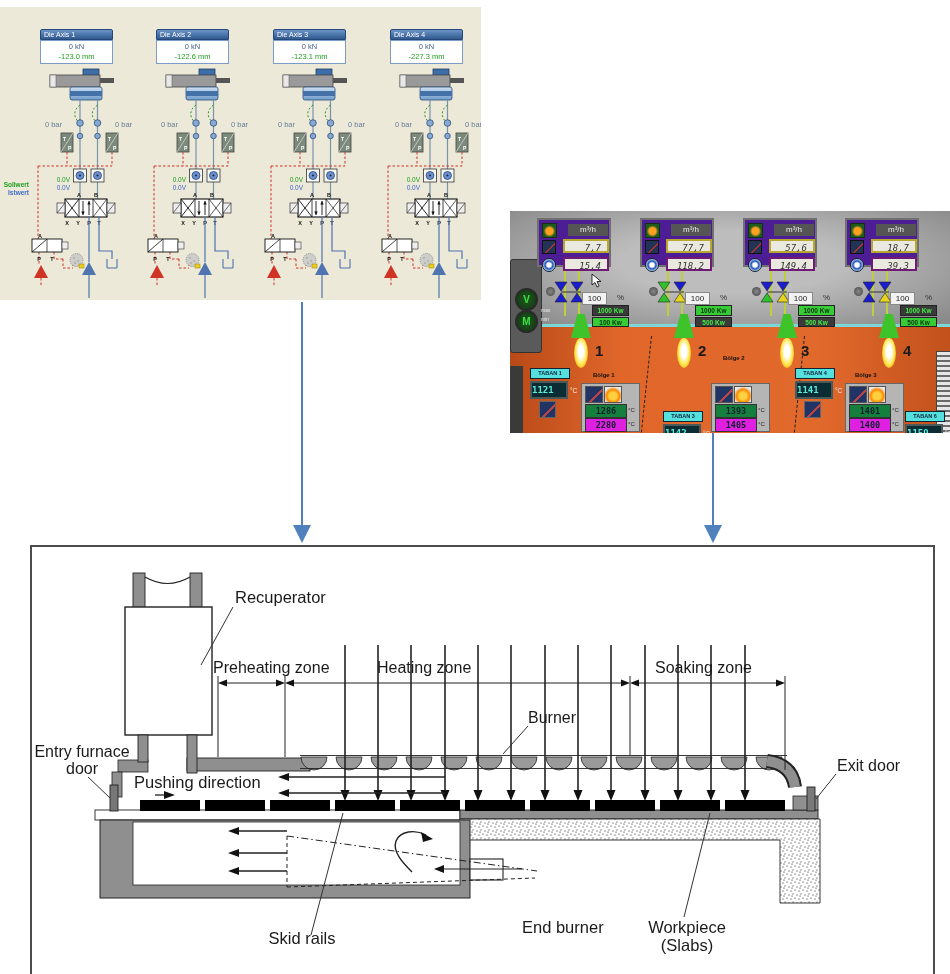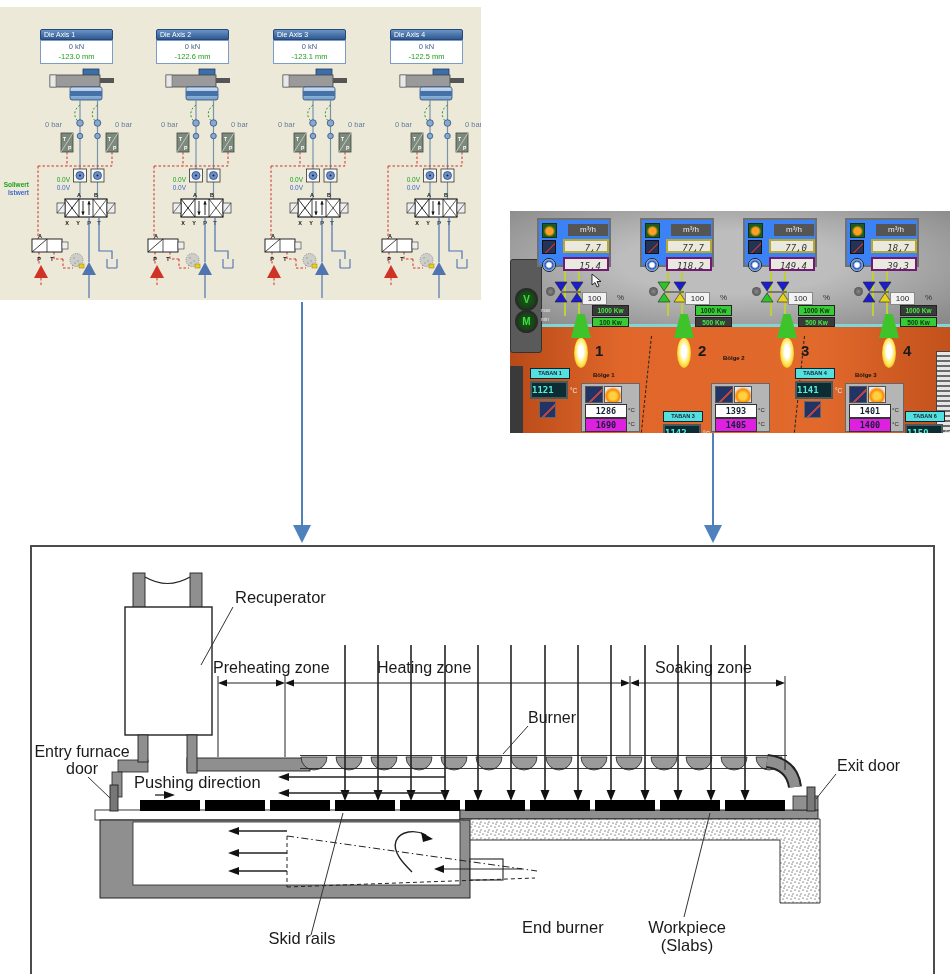--- a/index.html
+++ b/index.html
@@ -40,21 +40,21 @@
   .sc-dash{width:0;height:97px;border-left:1px dashed #222;transform:rotate(6deg);transform-origin:top;}
   .equip{left:0;top:48px;width:30px;height:92px;background:#5a5a5a;border:1px solid #333;border-radius:3px;}
   .vm-circle{position:absolute;left:4px;width:19px;height:19px;border-radius:50%;
     background:radial-gradient(#1d5a1d,#123512);border:2px solid #2a2a2a;color:#3fe03f;
     font-size:10px;font-weight:bold;text-align:center;line-height:19px;}
   .auxlbl{color:#e8e8e8;font-size:5px;}
   .burner-groups{left:0;top:0;width:440px;height:222px;}
   .bgroup{top:7px;width:105px;height:150px;}
   .bgroup:nth-child(1){left:27px}.bgroup:nth-child(2){left:130px}
   .bgroup:nth-child(3){left:233px}.bgroup:nth-child(4){left:335px}
-  .bpanel{position:absolute;left:0;top:0;width:74px;height:49px;background:#3b82f6;
+  .bpanel{position:absolute;left:0;top:0;width:74px;height:49px;background:#4c1d95;
     border:2px solid #707070;box-sizing:border-box;}
   .flame-btn{position:absolute;left:3px;top:3px;width:13px;height:13px;border:1px solid #143014;
     background:radial-gradient(circle at 50% 55%,#ffa020 0 35%,#1e5c1e 60%);}
   .m3h{position:absolute;left:29px;top:4px;width:40px;height:12px;background:#555;color:#eee;
     font-size:8px;text-align:center;line-height:12px;}
   .chart-ic{position:absolute;left:3px;top:20px;width:12px;height:12px;border:1px solid #111;
     background:linear-gradient(135deg,#223355 55%,#aa3333 55% 65%,#223355 65%);}
   .eye-ic{position:absolute;left:3px;top:38px;width:12px;height:12px;border-radius:50%;
     border:1px solid #123;background:radial-gradient(circle,#fff 0 25%,#2255bb 45%,#cfe0ef 75%);}
   .vbox{position:absolute;left:24px;width:46px;height:14px;background:#e9e9e0;color:#333;
@@ -90,21 +90,21 @@
   .mini-chart{width:15px;height:15px;background:linear-gradient(135deg,#223366 55%,#bb4444 55% 65%,#223366 65%);
     border:1px solid #666;margin-left:9px;margin-top:2px;}
   .bolge-lbl{font-size:6px;font-weight:bold;color:#111;}
   .zonepanel{width:59px;height:49px;background:#b5b5b5;border:1px solid #666;box-sizing:border-box;}
   .zic{position:absolute;top:2px;width:16px;height:15px;border:1px solid #555;}
   .zic.c{left:3px;background:linear-gradient(135deg,#223366 55%,#bb4444 55% 65%,#223366 65%);}
   .zic.f{left:22px;background:radial-gradient(circle at 50% 60%,#ffd040 0 30%,#ff8800 55%,#e8e8e8 75%);}
   .zrow{position:absolute;left:3px;width:40px;height:12px;font-size:8.5px;font-weight:bold;
     color:#102030;text-align:center;line-height:12px;border:1px solid #333;
     font-family:"DejaVu Sans Mono",monospace;}
-  .zr1{top:20px;background:#ffffff;}
+  .zr1{top:20px;background:#15803d;}
   .zr2{top:34px;background:#e020e0;}
   .zdeg{position:absolute;left:46px;font-size:6px;color:#222;}
   .cursor{left:81px;top:63px;}
 
   
   .conn-line{width:2px;background:#4f81bd;}
   .conn-head{width:0;height:0;border-left:9px solid transparent;border-right:9px solid transparent;
     border-top:18px solid #4f81bd;}
   .diagram-border{left:30px;top:545px;width:901px;height:440px;border:2px solid #4c4c4c;}
   .diagram-svg{left:30px;top:537px;}
@@ -493,21 +493,21 @@
           </g>
         </svg>
       </div>
 
       <div class="abs axis-col">
         <div class="axis-header">
           <span>Die Axis 4</span>
         </div>
         <div class="axis-valuebox">
           <div class="axis-force">0 kN</div>
-          <div class="axis-pos">-122.5 mm</div>
+          <div class="axis-pos">-227.3 mm</div>
         </div>
         <svg class="axis-svg" width="115" height="235" viewBox="0 0 115 235">
           <defs>
             <linearGradient id="cylg" x1="0" y1="0" x2="0" y2="1">
               <stop offset="0" stop-color="#cfe0f2"></stop>
               <stop offset="1" stop-color="#6f9cc9"></stop>
             </linearGradient>
           </defs>
 
           <g>
@@ -696,21 +696,21 @@
         <div class="bnum">2</div>
       </div>
 
       <div class="abs bgroup">
         <div class="yline y1"></div>
         <div class="yline y2"></div>
         <div class="bpanel">
           <div class="flame-btn"></div>
           <div class="m3h">m³/h</div>
           <div class="chart-ic"></div>
-          <div class="vbox vb1">77,0</div>
+          <div class="vbox vb1">57,6</div>
           <div class="eye-ic"></div>
           <div class="vbox vb2">149,4</div>
         </div>
         <svg class="valves" width="34" height="22" viewBox="0 0 34 22">
           <line x1="7" y1="11" x2="27" y2="11" stroke="#333" stroke-width="1"></line>
           <polygon points="1,1 13,1 7,10" stroke="#222" stroke-width="0.6" fill="#1d1dd0"></polygon>
           <polygon points="1,21 13,21 7,12" stroke="#222" stroke-width="0.6" fill="#2ec32e"></polygon>
           <polygon points="17,1 29,1 23,10" stroke="#222" stroke-width="0.6" fill="#1d1dd0"></polygon>
           <polygon points="17,21 29,21 23,12" stroke="#222" stroke-width="0.6" fill="#e8d41e"></polygon>
         </svg>
@@ -772,21 +772,21 @@
     <div class="taban-label">TABAN 6</div>
     <div><span class="taban-value">1159</span><span class="degc">°C</span></div>
   </div>
 
   <span class="abs bolge-lbl" style="left:83px;top:161px;">Bölge 1</span>
   <div class="abs zonepanel" style="left:71px;top:172px;">
     <div class="zic c"></div>
     <div class="zic f"></div>
     <div class="zrow zr1">1286</div>
     <span class="zdeg" style="top:23px;">°C</span>
-    <div class="zrow zr2">1690</div>
+    <div class="zrow zr2">2280</div>
     <span class="zdeg" style="top:37px;">°C</span>
   </div>
   <span class="abs bolge-lbl" style="left:213px;top:144px;">Bölge 2</span>
   <div class="abs zonepanel" style="left:201px;top:172px;">
     <div class="zic c"></div>
     <div class="zic f"></div>
     <div class="zrow zr1">1393</div>
     <span class="zdeg" style="top:23px;">°C</span>
     <div class="zrow zr2">1405</div>
     <span class="zdeg" style="top:37px;">°C</span>

